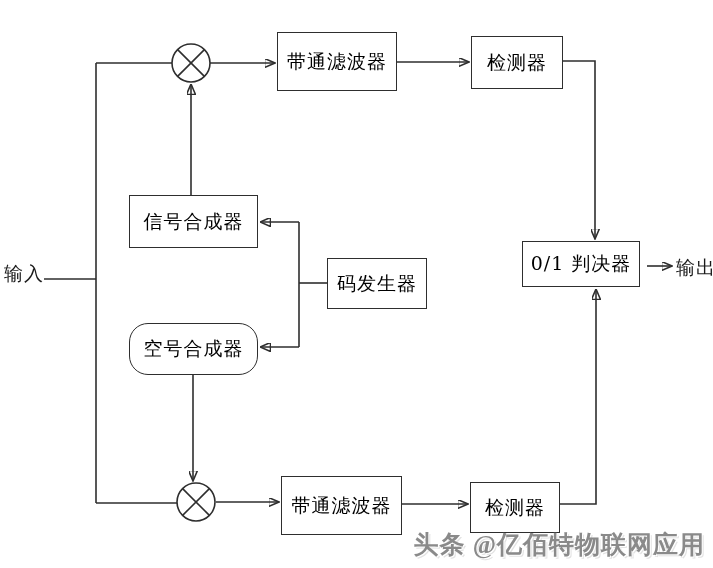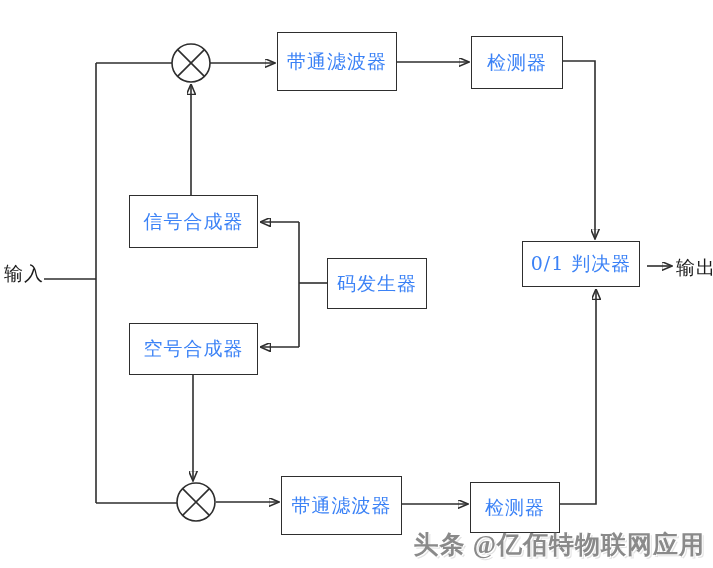--- a/index.html
+++ b/index.html
@@ -31,21 +31,21 @@
   .box {
     position: absolute;
     box-sizing: border-box;
     border: 1.6px solid #2e2e2e;
     background: #ffffff;
     display: flex;
     align-items: center;
     justify-content: center;
     font-size: 19px;
     letter-spacing: 1px;
-    color: #3b82f6;
+    color: #000000;
     white-space: nowrap;
   }
   .label {
     position: absolute;
     font-size: 19px;
     letter-spacing: 1px;
     color: #1a1a1a;
     white-space: nowrap;
   }
   .watermark {
@@ -110,21 +110,21 @@
   </svg>
 
   <div class="box" style="left:277px; top:32px; width:120px; height:59px;">带通滤波器</div>
 
   <div class="box" style="left:471px; top:36px; width:92px; height:53px;">检测器</div>
 
   <div class="box" style="left:129px; top:195px; width:129px; height:53px;">信号合成器</div>
 
   <div class="box" style="left:327px; top:258px; width:100px; height:51px;">码发生器</div>
 
-  <div class="box" style="left:129px; top:323px; width:129px; height:52px;">空号合成器</div>
+  <div class="box" style="left:129px; top:323px; width:129px; height:52px;border-radius:19px;">空号合成器</div>
 
   <div class="box" style="left:522px; top:241px; width:118px; height:46px;">0/1 判决器</div>
 
   <div class="box" style="left:281px; top:476px; width:121px; height:59px;">带通滤波器</div>
 
   <div class="box" style="left:470px; top:482px; width:90px; height:51px;">检测器</div>
 
   <div class="label" style="left:4px; top:261px;">输入</div>
 
   <div class="label" style="left:676px; top:255px;">输出</div>

